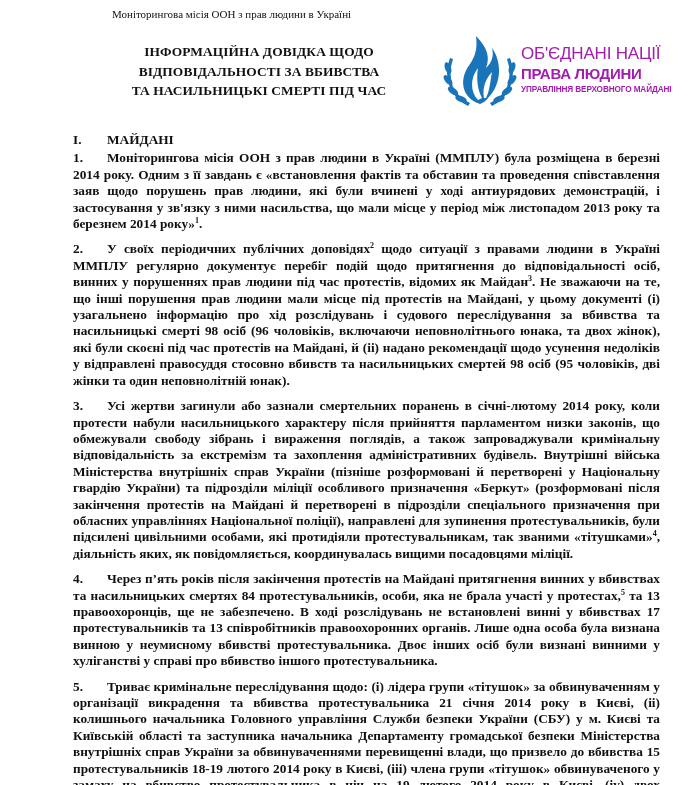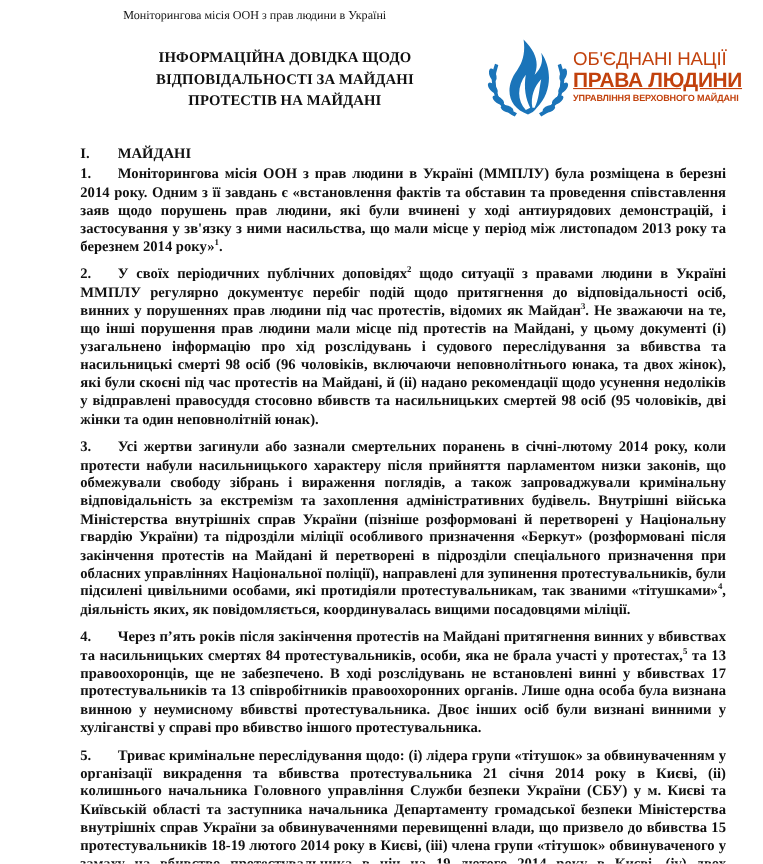--- a/index.html
+++ b/index.html
@@ -3,40 +3,40 @@
 <meta charset="utf-8">
 <style>
   html, body { margin: 0; padding: 0; background: #ffffff; }
   body { width: 694px; height: 785px; position: relative; overflow: hidden;
          font-family: "Liberation Serif", "DejaVu Serif", serif; color: #111; }
   .org-line { position: absolute; left: 112px; top: 8px; font-size: 11px; }
   .title { position: absolute; left: 110px; top: 42px; width: 298px; text-align: center;
            font-weight: bold; font-size: 13.4px; line-height: 19.5px; letter-spacing: 0.1px; }
   .logo { position: absolute; left: 440px; top: 28px; width: 240px; height: 86px; }
   .logo svg { position: absolute; left: 0; top: 0; }
-  .logo-text { position: absolute; left: 81px; top: 16px; font-family: "Liberation Sans", "DejaVu Sans", sans-serif; color: #c2410c; }
+  .logo-text { position: absolute; left: 81px; top: 16px; font-family: "Liberation Sans", "DejaVu Sans", sans-serif; color: #a21caf; }
   .logo-l1 { font-size: 17px; line-height: 19px; letter-spacing: -0.2px; }
-  .logo-l2 { font-size: 19px; line-height: 21px; font-weight: bold; letter-spacing: -0.3px; text-decoration: underline; }
+  .logo-l2 { font-size: 15px; line-height: 21px; font-weight: bold; letter-spacing: -0.3px; }
   .logo-l3 { font-size: 8.2px; line-height: 12px; font-weight: bold; letter-spacing: -0.1px; }
   .content { position: absolute; left: 73px; top: 132px; width: 587px; font-size: 13.3px; line-height: 16.4px; }
   .section-h { font-weight: bold; margin-bottom: 2px; }
   .section-h .num { display: inline-block; width: 34px; }
   .para { text-align: justify; margin: 0 0 9px 0; font-weight: bold; }
   .para .pnum { display: inline-block; width: 34px; }
   sup { font-size: 8px; line-height: 0; }
 </style>
 </head>
 <body>
 
 <div class="org-line">Моніторингова місія ООН з прав людини в Україні</div>
 
 <div class="title">
   <div>ІНФОРМАЦІЙНА ДОВІДКА ЩОДО</div>
-  <div>ВІДПОВІДАЛЬНОСТІ ЗА МАЙДАНІ</div>
-  <div>ПРОТЕСТІВ НА МАЙДАНІ</div>
+  <div>ВІДПОВІДАЛЬНОСТІ ЗА ВБИВСТВА</div>
+  <div>ТА НАСИЛЬНИЦЬКІ СМЕРТІ ПІД ЧАС</div>
 </div>
 
 <div class="logo">
   <svg width="80" height="86" viewBox="0 0 80 86">
     <g fill="#1a74b9">
 
       <path d="M10 30 q-6 14 0 30 q6 12 18 18 l2 -3 q-12 -6 -17 -16 q-5 -14 0 -28z"></path>
       <ellipse cx="8" cy="40" rx="3" ry="6" transform="rotate(-20 8 40)"></ellipse>
       <ellipse cx="8" cy="52" rx="3" ry="6" transform="rotate(-40 8 52)"></ellipse>
       <ellipse cx="13" cy="63" rx="3" ry="6" transform="rotate(-55 13 63)"></ellipse>

